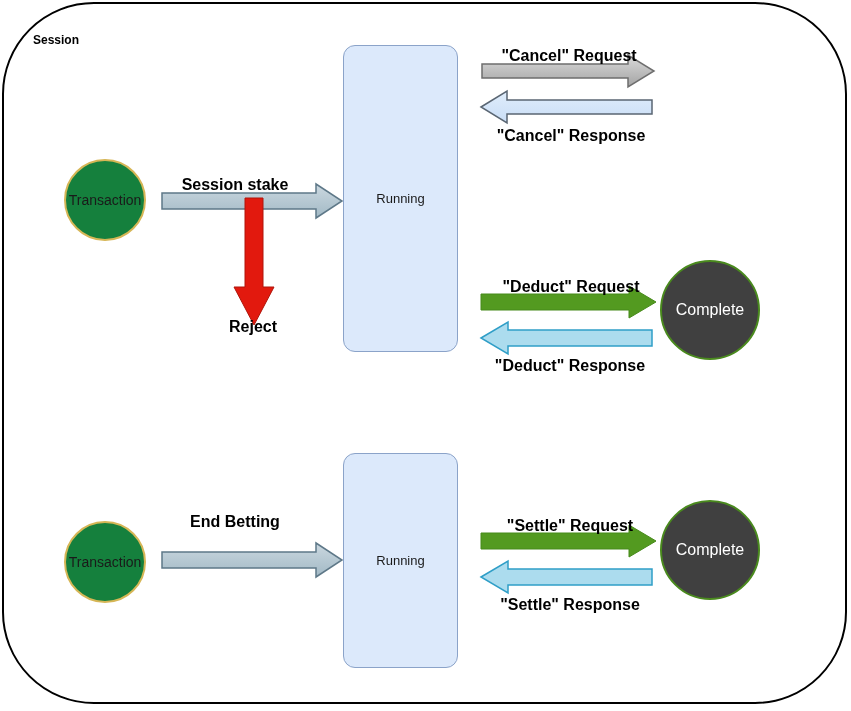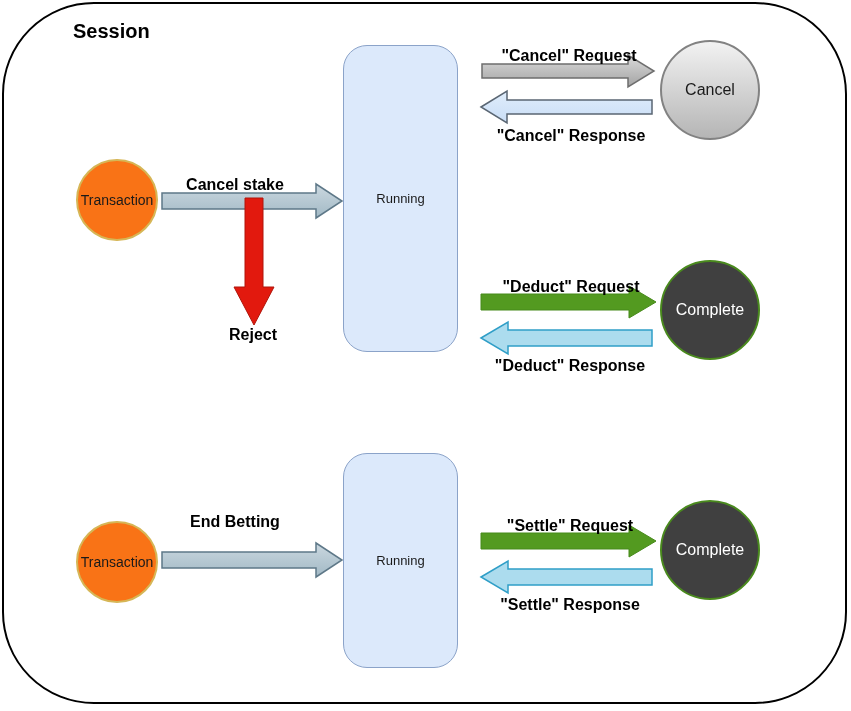--- a/index.html
+++ b/index.html
@@ -15,56 +15,55 @@
     position: absolute;
     left: 2px; top: 2px;
     width: 845px; height: 702px;
     border: 2px solid #000000;
     border-radius: 92px;
     box-sizing: border-box;
     background: transparent;
   }
   .session-title {
     position: absolute;
-    left: 33px; top: 20px;
-    font-size: 20px;
+    left: 33px; top: 33px;
+    font-size: 12px;
     font-weight: bold;
     color: #000000;
-    margin-left: 40px;
   }
   .arrows {
     position: absolute;
     left: 0; top: 0;
     width: 851px; height: 711px;
   }
   .node {
     position: absolute;
     display: flex;
     align-items: center;
     justify-content: center;
     box-sizing: border-box;
     text-align: center;
     color: #1a1a1a;
   }
   .circle { border-radius: 50%; }
   .transaction {
-    left: 76px;
+    left: 64px;
     width: 82px; height: 82px;
-    background: #f97316;
+    background: #15803d;
     border: 2px solid #D6B656;
     font-size: 14px;
   }
   .transaction.top { top: 159px; }
   .transaction.bottom { top: 521px; }
   .running {
     left: 343px;
     width: 115px;
     background: #DCE9FB;
     border: 1.5px solid #8BA3C9;
-    border-radius: 24px;
+    border-radius: 12px;
     font-size: 13px;
   }
   .running.top { top: 45px; height: 307px; }
   .running.bottom { top: 453px; height: 215px; }
   .cancel-circle {
     left: 660px; top: 40px;
     width: 100px; height: 100px;
     background: linear-gradient(#F2F2F2, #B5B5B5);
     border: 2px solid #828282;
     font-size: 16px;
@@ -132,42 +131,39 @@
   </svg>
 
   <div class="node circle transaction top">
     <span>Transaction</span>
   </div>
 
   <div class="node running top">
     <span>Running</span>
   </div>
 
-  <div class="node circle cancel-circle">
-    <span>Cancel</span>
-  </div>
 
   <div class="node circle complete middle">
     <span>Complete</span>
   </div>
 
   <div class="node circle transaction bottom">
     <span>Transaction</span>
   </div>
 
   <div class="node running bottom">
     <span>Running</span>
   </div>
 
   <div class="node circle complete bottom">
     <span>Complete</span>
   </div>
 
-  <div class="edge-label" style="left:235px; top:185px;">Cancel stake</div>
-  <div class="edge-label" style="left:253px; top:335px;">Reject</div>
+  <div class="edge-label" style="left:235px; top:185px;">Session stake</div>
+  <div class="edge-label" style="left:253px; top:327px;">Reject</div>
   <div class="edge-label" style="left:235px; top:522px;">End Betting</div>
 
   <div class="edge-label" style="left:569px; top:56px;">"Cancel" Request</div>
   <div class="edge-label" style="left:571px; top:136px;">"Cancel" Response</div>
 
   <div class="edge-label" style="left:571px; top:287px;">"Deduct" Request</div>
   <div class="edge-label" style="left:570px; top:366px;">"Deduct" Response</div>
 
   <div class="edge-label" style="left:570px; top:526px;">"Settle" Request</div>
   <div class="edge-label" style="left:570px; top:605px;">"Settle" Response</div>

